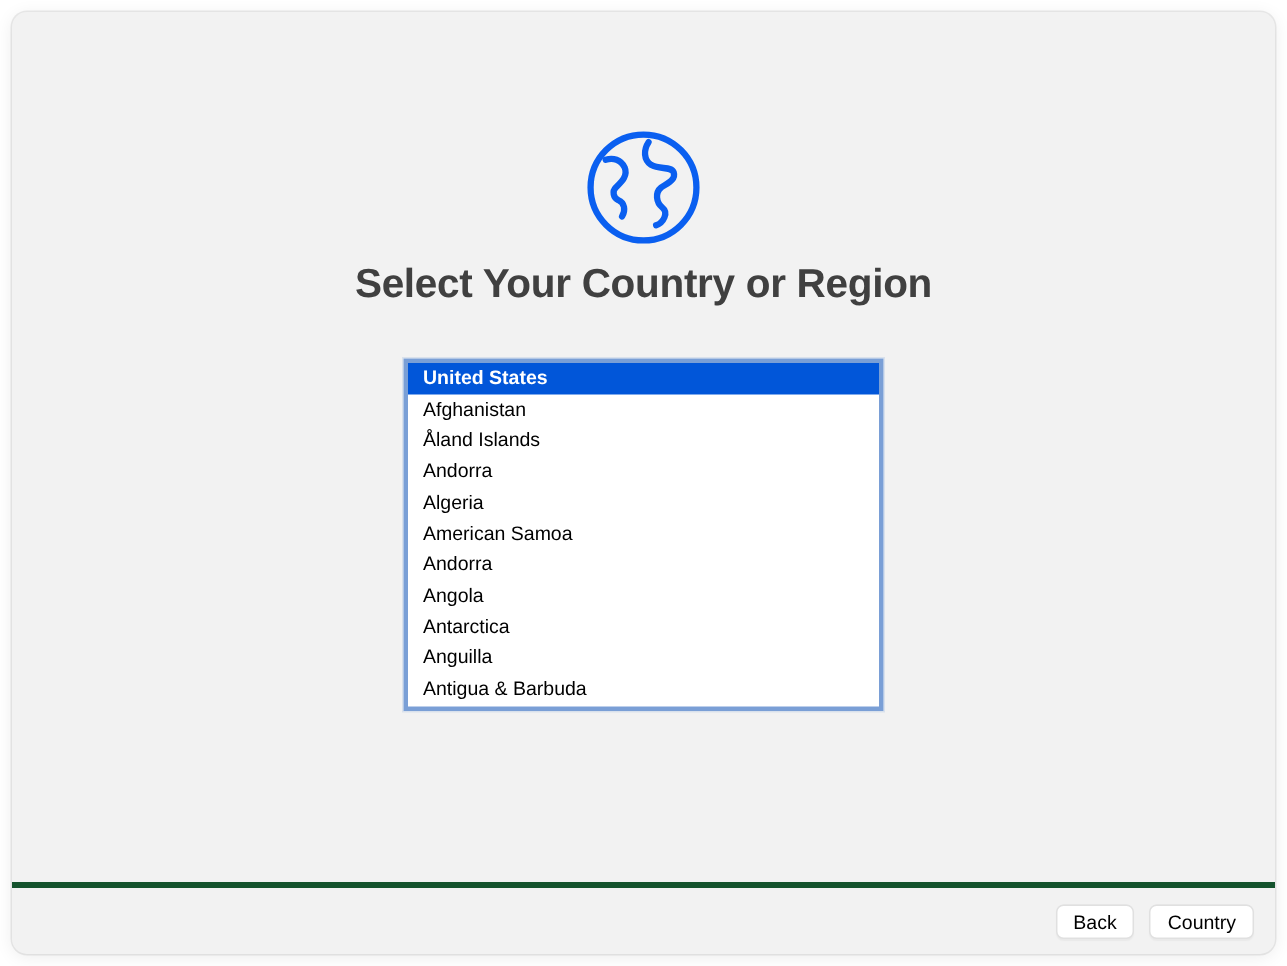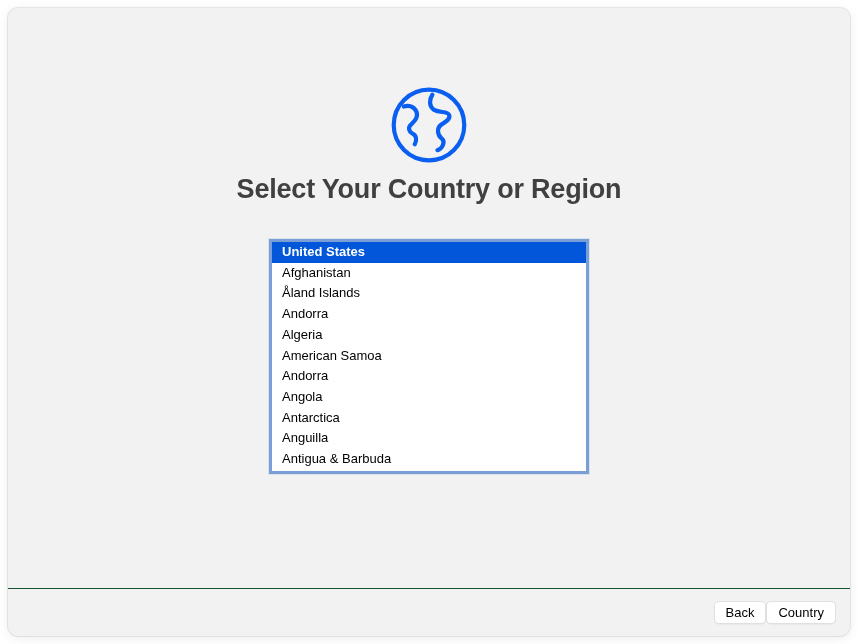--- a/index.html
+++ b/index.html
@@ -68,25 +68,26 @@
       cursor: default;
       user-select: none;
     }
     .listbox-item.selected {
       background: #0156d9;
       color: #ffffff;
       font-weight: 600;
     }
     .footer {
       height: 48px;
-      border-top: 1px solid #14532d;
+      border-top: 4px solid #14532d;
       display: flex;
       justify-content: flex-end;
       align-items: center;
       padding: 0 14px;
+      gap: 10px;
     }
     .btn {
       font-size: 13px;
       font-family: inherit;
       padding: 3px 11px;
       border-radius: 5px;
       border: 1px solid rgba(0,0,0,0.12);
       background: #ffffff;
       color: #000000;
       cursor: default;

